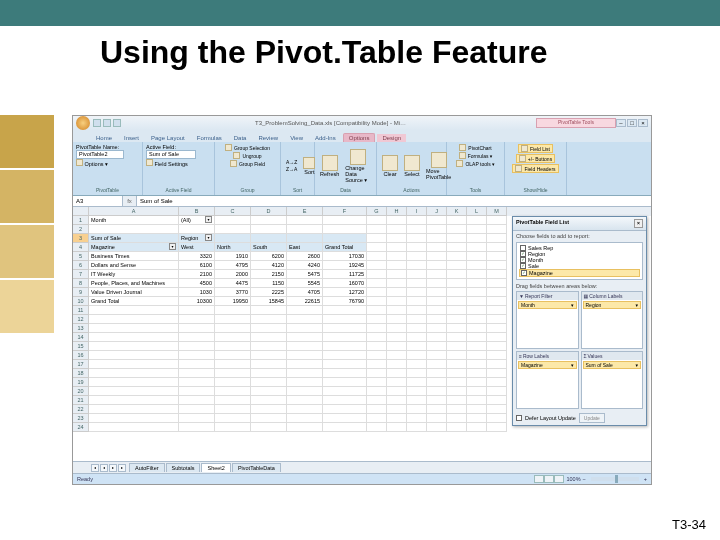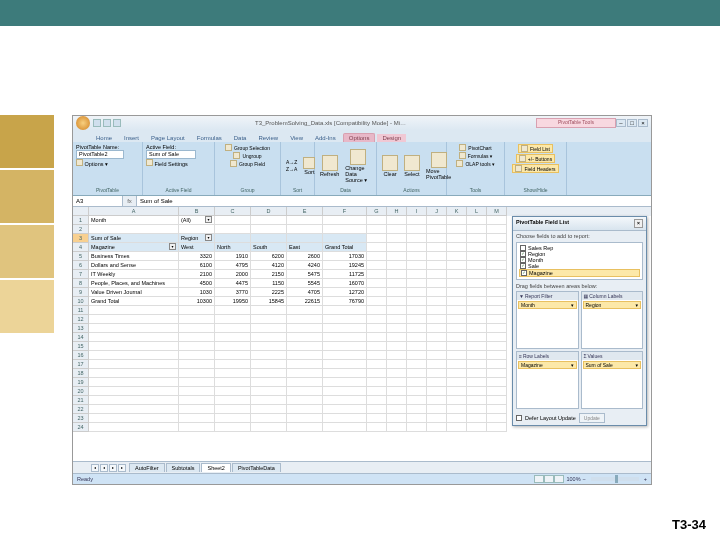--- a/index.html
+++ b/index.html
@@ -89,27 +89,30 @@
   .nav-arrows span { width:8px; height:8px; border:1px solid #abc; background:#f4f8fb; text-align:center; line-height:6px; font-size:4px; }
   .stab { padding: 1px 5px; border: 1px solid #abc; border-bottom: none; background: #dce8f2; margin-right: 1px; }
   .stab.active { background: #fff; }
   
   .status-bar { height: 11px; background: #cfe3f5; display: flex; align-items: center; justify-content: space-between; padding: 0 4px; font-size: 5.5px; color: #335; border-top: 1px solid #abc; }
   .status-right { display: flex; align-items: center; gap: 2px; }
   .view-btns span { width: 10px; height: 8px; border: 1px solid #9bb; background: #eef3f7; display:inline-block; }
   .zoom-slider { width: 48px; height: 4px; background: #d0dfed; position: relative; margin: 0 3px; }
   .zoom-slider::after { content:""; position:absolute; left:50%; top:-2px; width:3px; height:8px; background:#8ab; }
   
-  .page-num { position: absolute; right: 14px; bottom: 8px; font-size: 13px; font-weight: bold; color: #000; }
+  .page-num { position: absolute; right: 14px; bottom: 8px; font-size: 13px; font-weight: normal; color: #000; }
 </style>
 </head>
 <body>
 
 <div class="slide">
   <div class="banner"></div>
+  <div class="title-area">
+    <h1 class="title">Using the Pivot.Table Feature</h1>
+  </div>
   <div class="side-blocks">
     <div class="block b1"></div>
       <div class="block b2"></div>
       <div class="block b3"></div>
       <div class="block b4"></div>
   </div>
 
   <div class="excel-shot">
 
     <div class="win-title">

